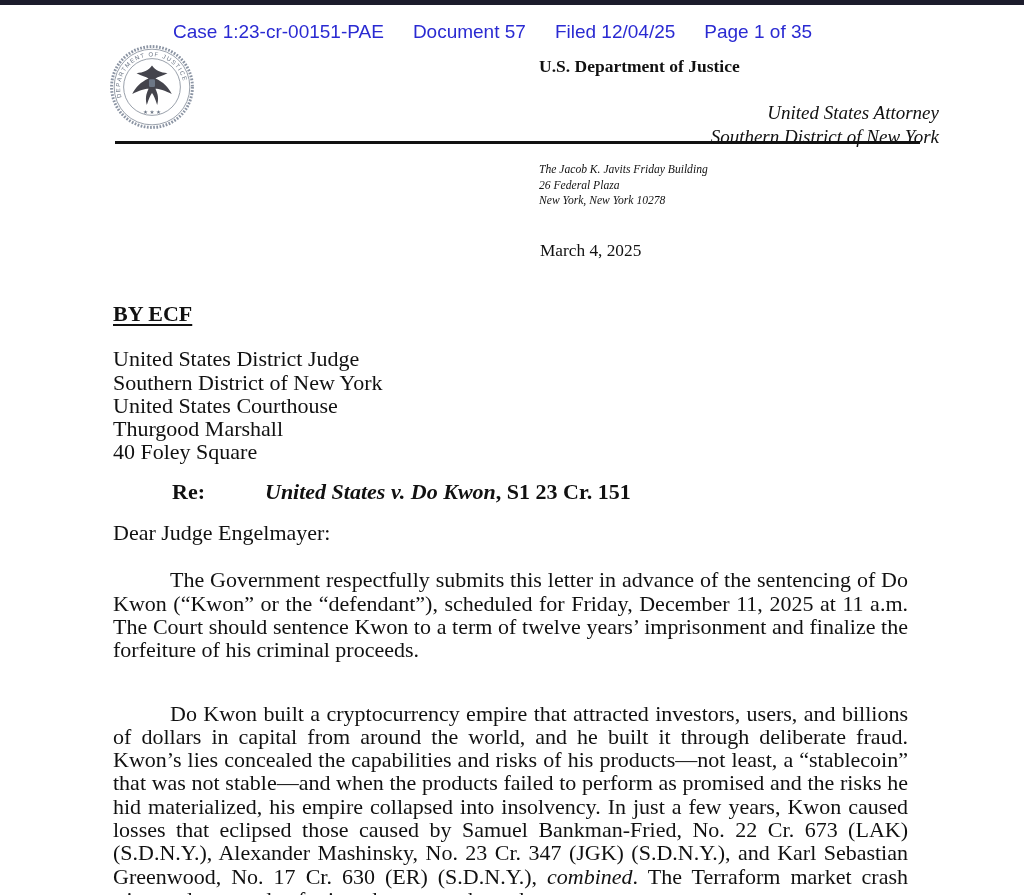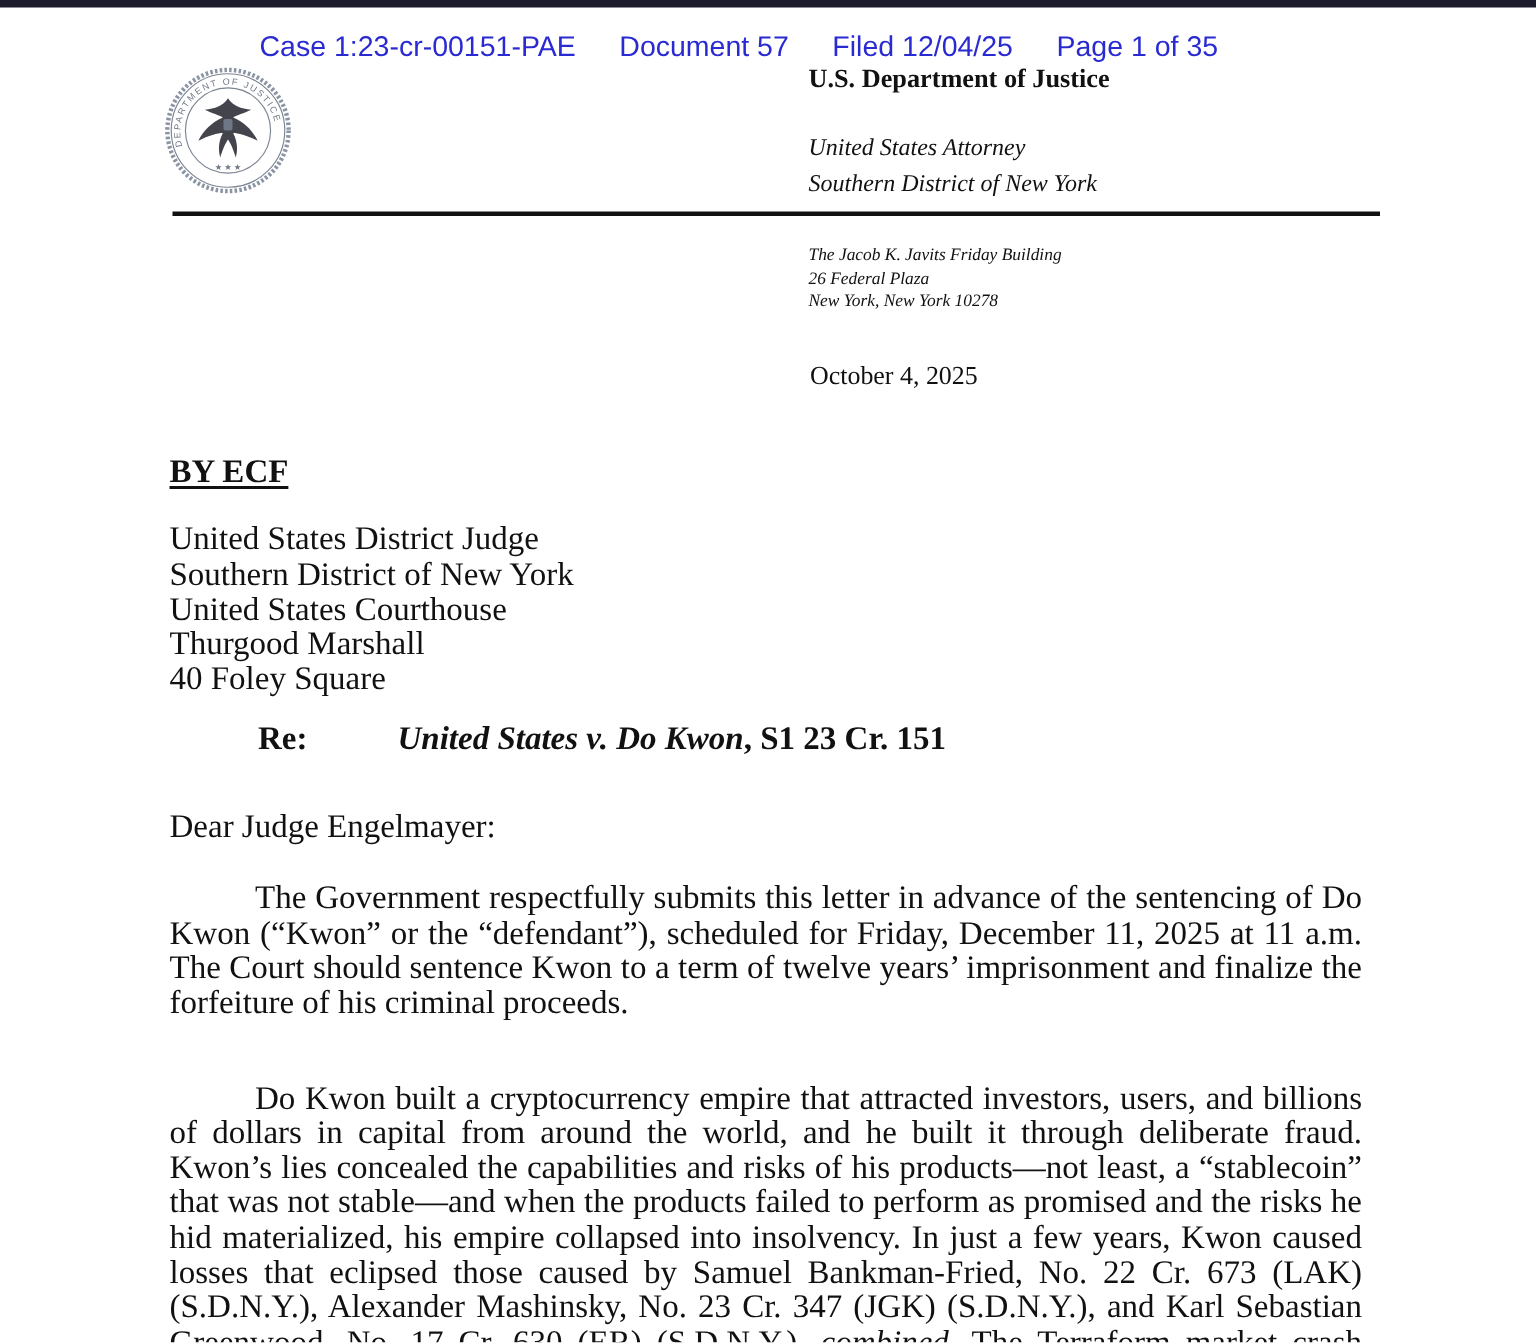--- a/index.html
+++ b/index.html
@@ -29,32 +29,33 @@
     white-space: nowrap;
     text-align: center;
   }
   .seal {
     position: absolute;
     left: 109px; top: 44px;
     width: 86px; height: 86px;
   }
   .letterhead-right {
     position: absolute;
-    left: 539px; top: 42px;
+    left: 539px; top: 56px;
     width: 400px;
   }
   .agency {
     font-size: 17.5px;
     font-weight: bold;
   }
   .office {
     margin-top: 24px;
     font-style: italic;
-    font-size: 16px;
+    font-size: 19px;
     line-height: 23.5px;
+    text-align: right;
   }
   .rule {
     position: absolute;
     left: 115px; top: 141px;
     width: 805px; height: 2.5px;
     background: #111111;
   }
   .building-address {
     position: absolute;
     left: 539px; top: 162px;
@@ -77,21 +78,21 @@
   .delivery {
     font-weight: bold;
     text-decoration: underline;
     text-decoration-thickness: 2px;
     text-underline-offset: 3px;
   }
   .recipient { margin-top: 22px; }
   .re-line { margin-top: 16px; padding-left: 59px; font-weight: bold; }
   .re-label { display: inline-block; width: 93px; }
   .re-case-name { font-style: italic; }
-  .salutation { margin-top: 36px; }
+  .salutation { margin-top: 18px; }
   .para {
     text-align: justify;
     text-indent: 57px;
   }
   .para-1 { margin-top: 24px; }
   .para-2 { margin-top: 40px; }
 </style>
 </head>
 <body>
 
@@ -132,21 +133,21 @@
   </div>
 
   <div class="rule"></div>
 
   <div class="building-address">
     <div>The Jacob K. Javits Friday Building</div>
     <div>26 Federal Plaza</div>
     <div>New York, New York 10278</div>
   </div>
 
-  <div class="date-line">October 4, 2025</div>
+  <div class="date-line">March 4, 2025</div>
 
   <div class="letter">
     <div class="delivery">BY ECF</div>
 
     <div class="recipient">
       <div>United States District Judge</div>
       <div>Southern District of New York</div>
       <div>United States Courthouse</div>
       <div>Thurgood Marshall</div>
       <div>40 Foley Square</div>

